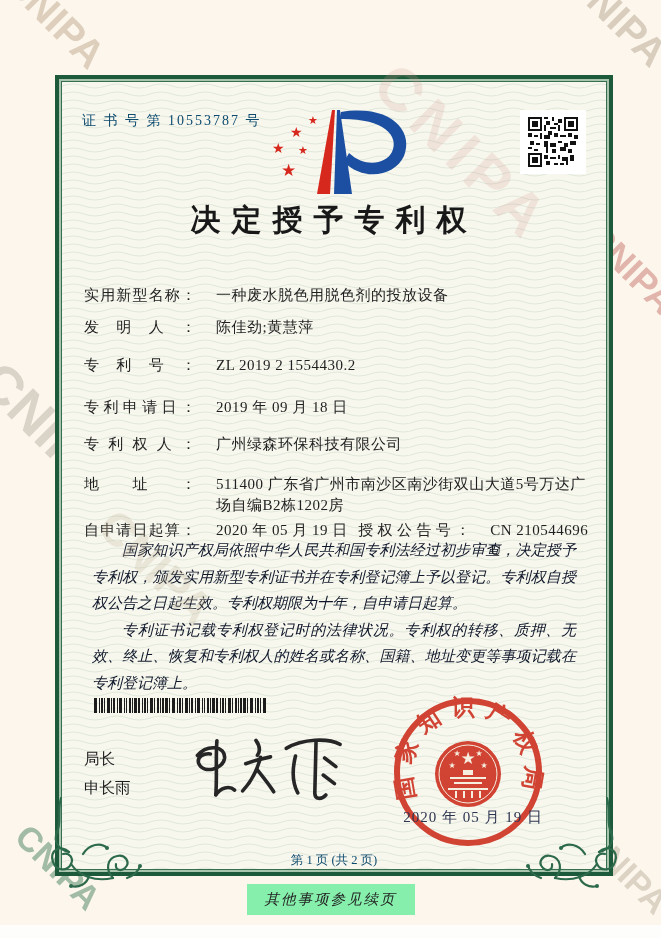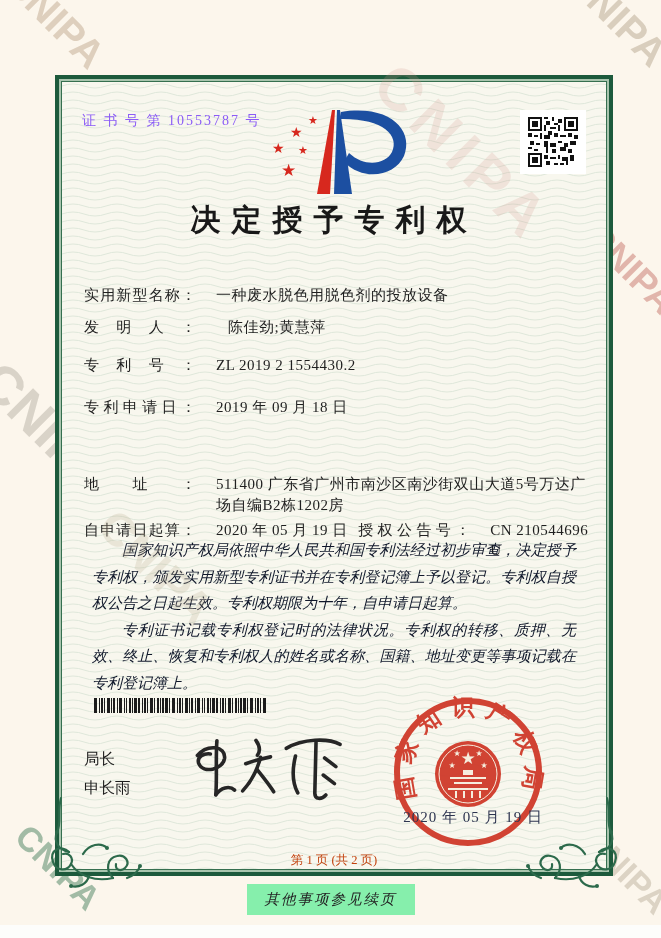--- a/index.html
+++ b/index.html
@@ -24,52 +24,52 @@
         border:4px solid #1d5a3c;z-index:1;background:#f8f7ee;}
   .cert-b2{position:absolute;inset:0;border:2px solid #a9c5ae;}
   .cert-b3{position:absolute;inset:0;border:1px solid #356f4f;}
   .guilloche{position:absolute;inset:0;width:100%;height:100%;}
   .content{position:absolute;inset:0;z-index:3;}
   
   .flourish{position:absolute;z-index:4;}
   .fl-left{left:-16px;bottom:-20px;}
   .fl-right{right:-16px;bottom:-20px;transform:scaleX(-1);}
   
-  .cert-no{position:absolute;left:20px;top:30px;font-size:14px;letter-spacing:2px;color:#8b5cf6;}
+  .cert-no{position:absolute;left:20px;top:30px;font-size:14px;letter-spacing:2px;color:#0c4a6e;}
   .logo{position:absolute;left:50%;top:20px;transform:translateX(-50%);}
   .qr-box{position:absolute;left:458px;top:28px;width:66px;height:64px;background:#fff;
           display:flex;align-items:center;justify-content:center;}
   .title{position:absolute;left:0;top:118px;width:100%;text-align:center;
          font-size:30px;font-weight:bold;letter-spacing:11px;color:#181818;}
   
   .field-row{position:absolute;left:22px;width:506px;display:flex;font-size:15px;line-height:20px;}
   .f-label{display:inline-block;width:112px;min-width:112px;text-align:justify;text-align-last:justify;color:#1f1f1f;}
   .f-value{margin-left:20px;color:#1f1f1f;letter-spacing:.5px;}
-  .r1{top:203px;} .r2{top:235px;gap:12px;} .r3{top:273px;} .r4{top:315px;} .r5{top:352px;}
+  .r1{top:203px;} .r2{top:235px;} .r3{top:273px;} .r4{top:315px;} .r5{top:352px;}
   .r6{top:392px;} .r6 .f-value{width:392px;line-height:21px;}
   .r7{top:438px;}
   .r7 .pair2-label{display:inline-block;width:112px;min-width:112px;
                    text-align:justify;text-align-last:justify;}
   .r7 .v1{width:162px;}
   
   .paras{position:absolute;left:30px;top:455px;width:484px;font-size:15px;line-height:26.5px;
          font-style:italic;color:#0f172a;text-align:justify;}
   .paras p{margin:0;text-indent:2em;}
   
   .barcode{position:absolute;left:32px;top:616px;}
   
   .signer{position:absolute;left:22px;top:662px;font-family:"Liberation Sans","DejaVu Sans",sans-serif;
           font-size:15.5px;line-height:29px;color:#1c1c1c;}
   .signature{position:absolute;left:118px;top:645px;}
   
   .seal{position:absolute;left:326px;top:610px;width:160px;height:160px;opacity:.95;}
   .seal-date{position:absolute;left:336px;top:726px;width:150px;text-align:center;
              font-size:15px;letter-spacing:1px;color:#2d3450;z-index:5;}
   
-  .page-note{position:absolute;left:0;top:770px;width:100%;text-align:center;font-size:12.5px;color:#c2410c;}
+  .page-note{position:absolute;left:0;top:770px;width:100%;text-align:center;font-size:12.5px;color:#0c4a6e;}
   .continuation{position:absolute;left:50%;top:884px;transform:translateX(-50%);
                 background:#86efac;padding:6px 18px;font-size:14.5px;font-style:italic;
                 color:#232323;z-index:2;letter-spacing:2px;}
   .bottom-strip{position:absolute;left:0;bottom:0;width:100%;height:13px;background:#fdfdfb;z-index:1;}
 </style>
 </head>
 <body>
 
 <div class="page">
 
@@ -181,20 +181,24 @@
             <span class="f-value">陈佳劲;黄慧萍</span>
           </div>
           <div class="field-row r3">
             <span class="f-label">专利号：</span>
             <span class="f-value">ZL 2019 2 1554430.2</span>
           </div>
           <div class="field-row r4">
             <span class="f-label">专利申请日：</span>
             <span class="f-value">2019 年 09 月 18 日</span>
           </div>
+          <div class="field-row r5">
+            <span class="f-label">专利权人：</span>
+            <span class="f-value">广州绿森环保科技有限公司</span>
+          </div>
           <div class="field-row r6">
             <span class="f-label">地址：</span>
             <span class="f-value">511400 广东省广州市南沙区南沙街双山大道5号万达广场自编B2栋1202房</span>
           </div>
           <div class="field-row r7">
             <span class="f-label">自申请日起算：</span>
             <span class="f-value v1">2020 年 05 月 19 日</span>
             <span class="pair2-label">授权公告号：</span>
             <span class="f-value">CN 210544696 U</span>
           </div>

